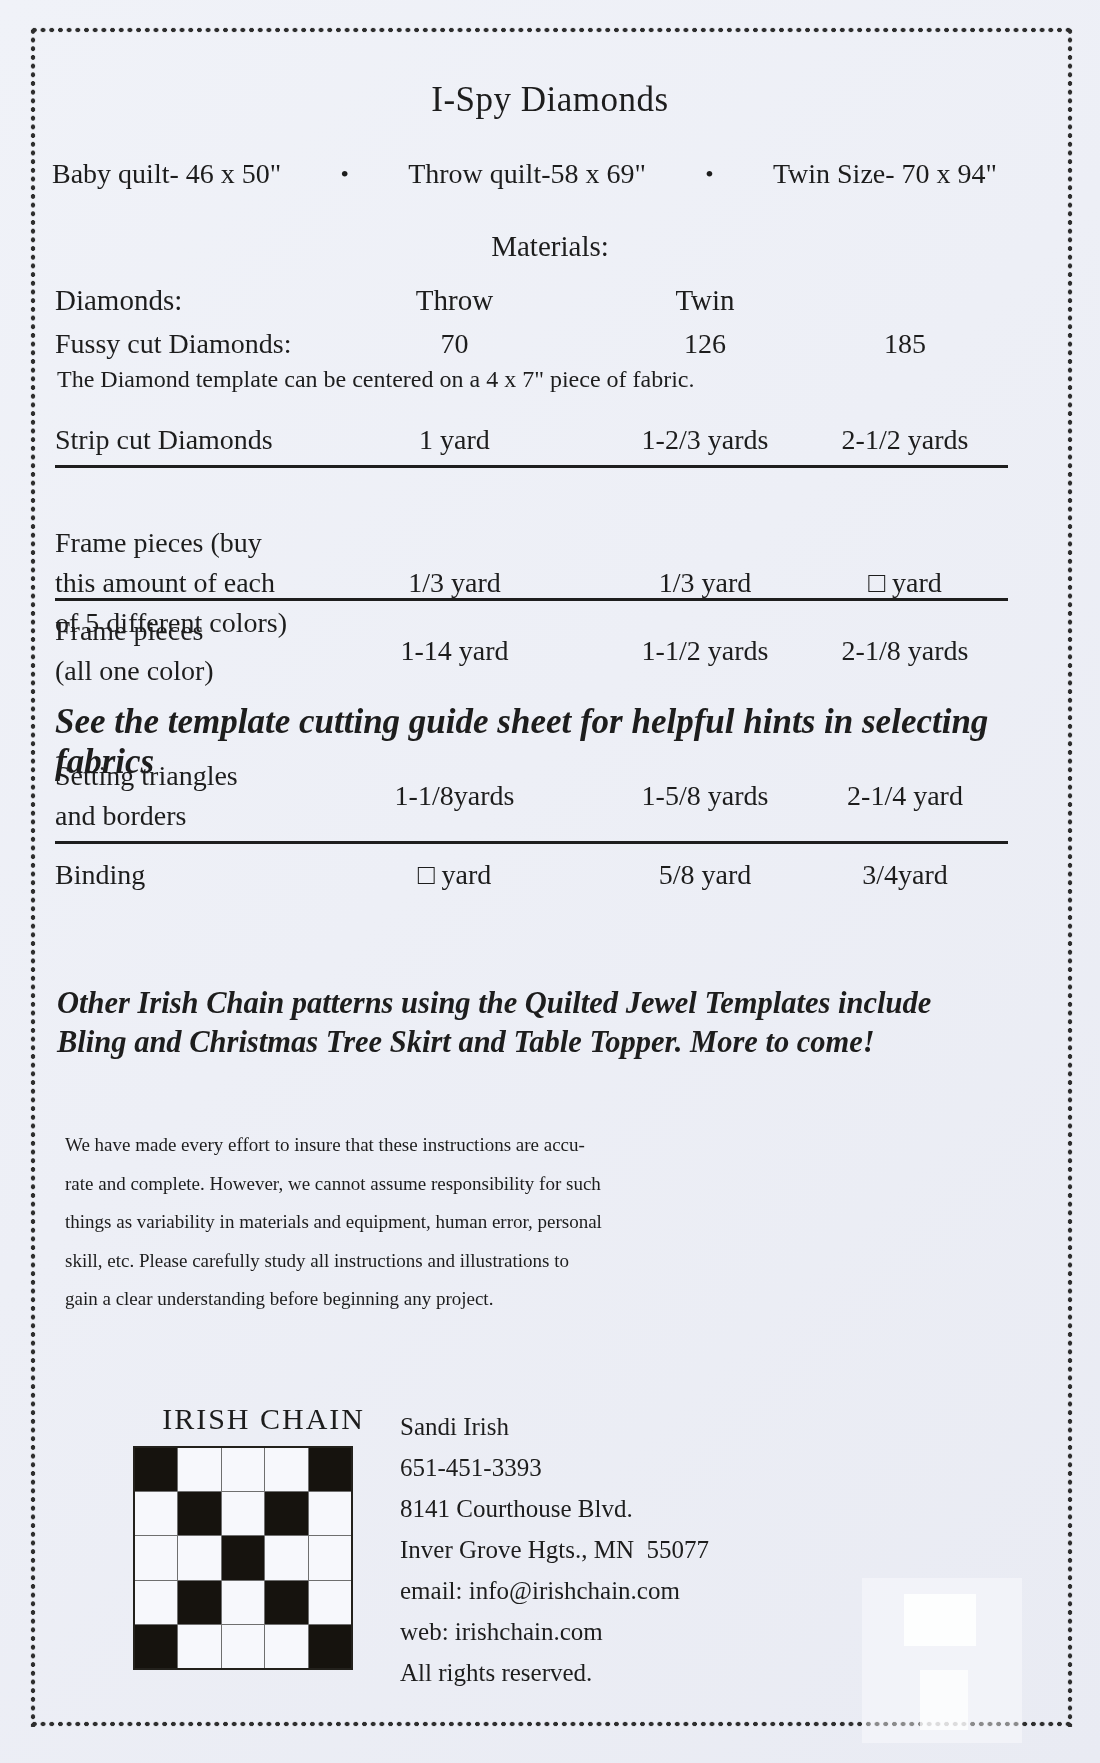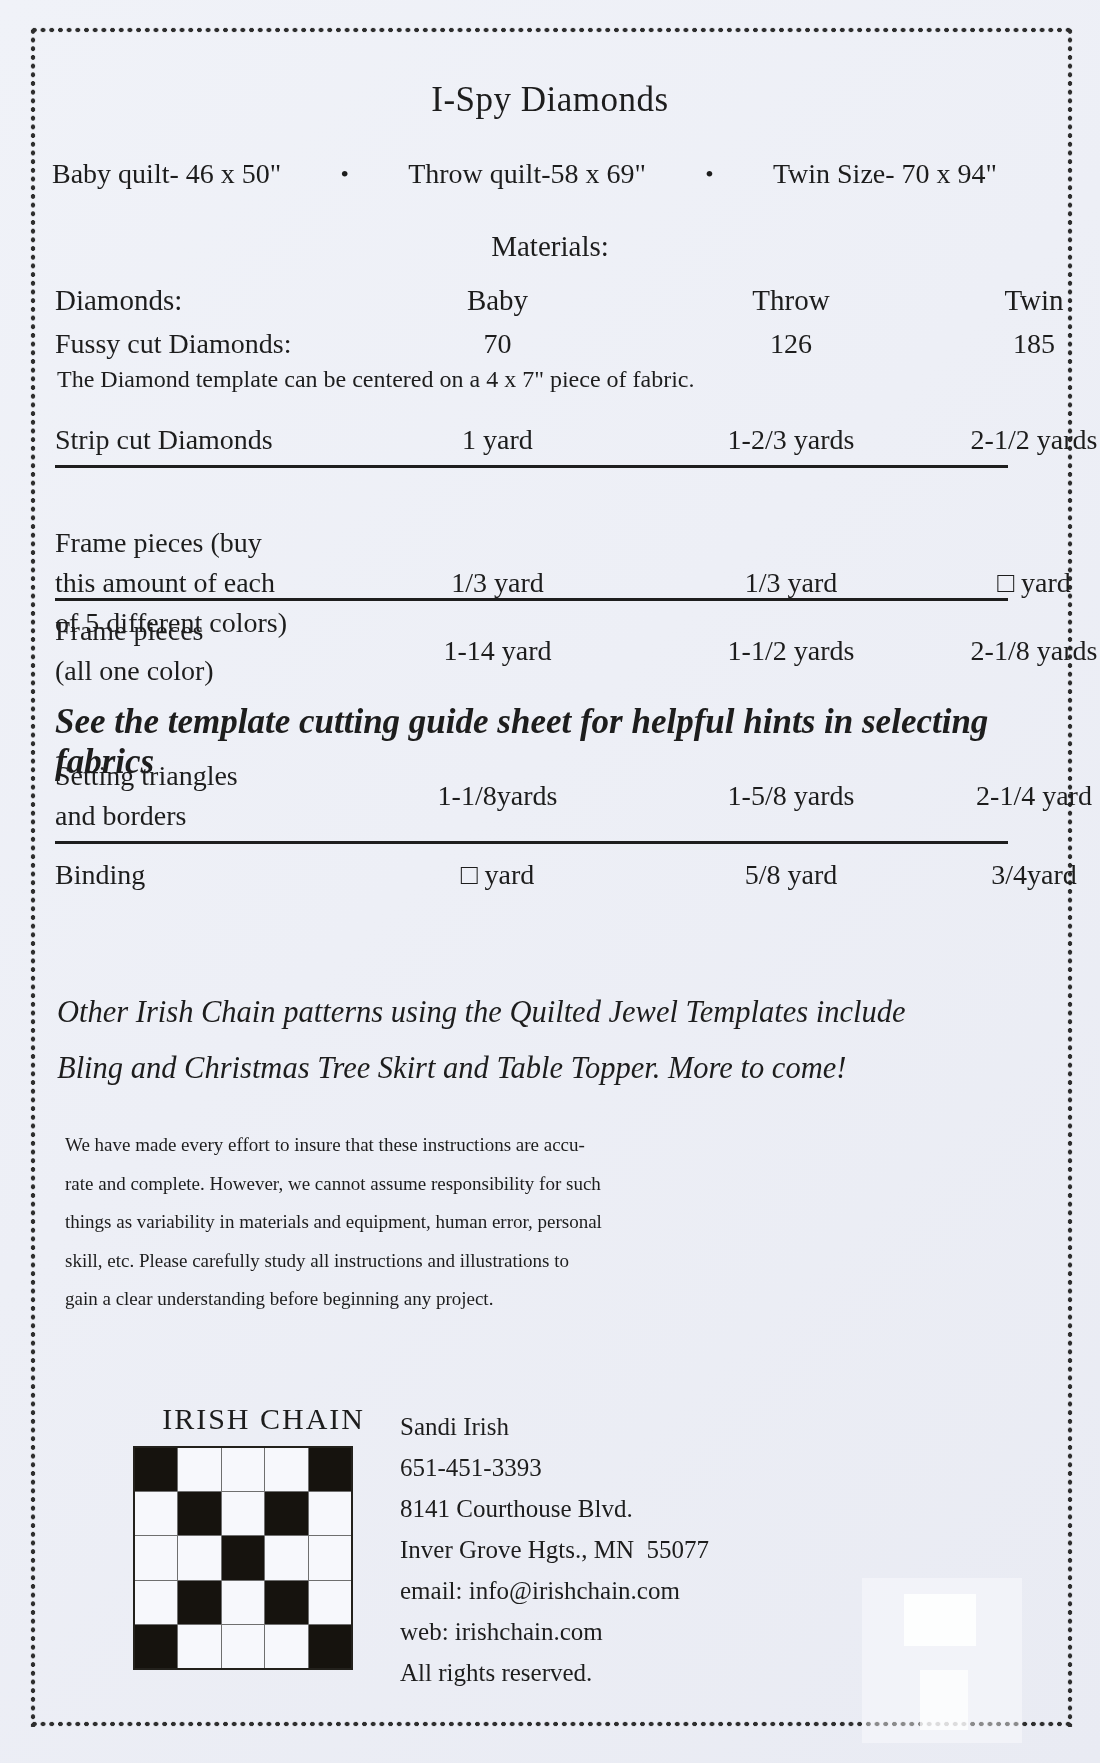--- a/index.html
+++ b/index.html
@@ -41,35 +41,35 @@
   }
   .sizes-sep{font-size:24px;}
   .materials-heading{
     position:absolute;left:0;top:230px;width:1100px;
     text-align:center;font-size:29px;
   }
   .content{position:absolute;left:55px;top:0;width:953px;height:1763px;}
   .trow{
     position:absolute;left:0;width:953px;
     display:grid;grid-template-columns:266px 267px 234px 166px;
-    align-items:center;font-size:28px;gap:43px;
+    align-items:center;font-size:28px;
   }
   .trow .lbl{white-space:pre-line;line-height:40px;}
   .trow .val{text-align:center;}
   .thead{font-size:29px;}
   .tnote{position:absolute;left:2px;font-size:24px;}
   .tdivider{position:absolute;left:0;width:953px;height:3px;background:var(--divider);}
   .italic-note{
     position:absolute;left:0;width:953px;
     font-size:35px;font-weight:bold;font-style:italic;
   }
   .para-bold-italic{
     position:absolute;left:2px;width:951px;
-    font-size:30.5px;font-weight:normal;font-style:italic;
-    line-height:56px;white-space:pre-line;
+    font-size:30.5px;font-weight:bold;font-style:italic;
+    line-height:39px;white-space:pre-line;
   }
   .para-disclaimer{
     position:absolute;left:10px;width:940px;
     font-size:19px;line-height:38.5px;white-space:pre-line;
   }
   .brand{
     position:absolute;left:125px;top:1402px;width:240px;
     text-align:right;font-size:30px;letter-spacing:2px;
   }
   .logo-grid{
@@ -112,21 +112,20 @@
     <span class="sizes-sep">•</span>
     <span>Twin Size- 70 x 94"</span>
   </div>
 
   <div class="materials-heading">Materials:</div>
 
   <div class="content">
 
     <div class="trow thead" style="top:280px;">
       <div class="lbl">Diamonds:</div>
-      <div class="val">Baby</div>
       <div class="val">Throw</div>
       <div class="val">Twin</div>
     </div>
 
     <div class="trow" style="top:324px;">
       <div class="lbl">Fussy cut Diamonds:</div>
       <div class="val">70</div>
       <div class="val">126</div>
       <div class="val">185</div>
     </div>

